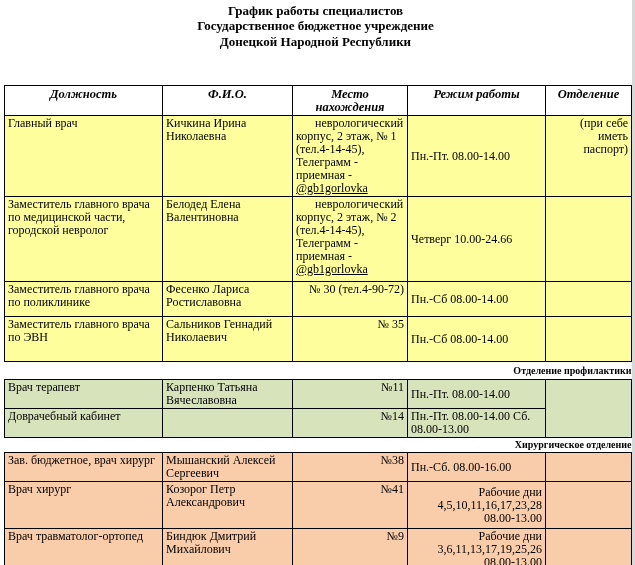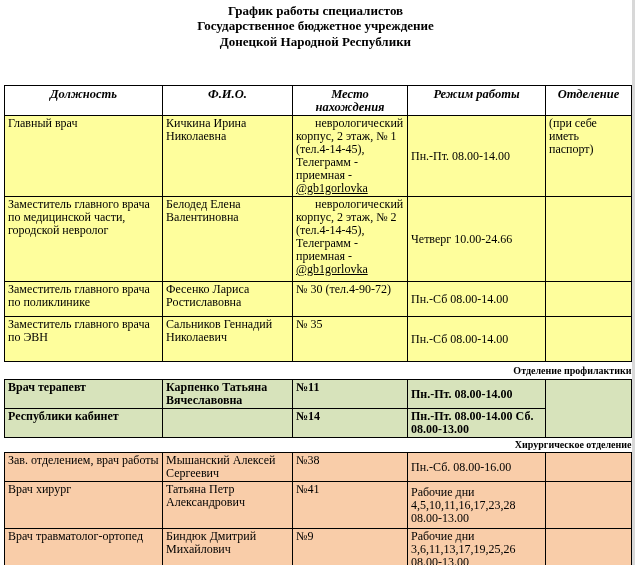--- a/index.html
+++ b/index.html
@@ -8,28 +8,28 @@
   .edge-strip{position:absolute;right:0;top:0;width:3px;height:565px;background:#d8d8d8;}
   .titles{position:absolute;top:3px;left:0;width:631px;text-align:center;
           font-weight:bold;font-size:13px;line-height:15.4px;}
   table.sched{position:absolute;left:4px;top:85px;width:627px;border-collapse:collapse;
           table-layout:fixed;font-size:12px;line-height:13px;}
   table.sched td, table.sched th{border:1px solid #000;padding:1px 3px;vertical-align:top;
           overflow:hidden;word-wrap:break-word;}
   table.sched th{font-weight:bold;font-style:italic;text-align:center;font-size:12.5px;
           background:#ffffff;vertical-align:top;padding-top:2px;}
   .pre{white-space:pre-line;margin-left:19px;}
-  .center{text-align:left;}
+  .center{text-align:right;}
   .mid{vertical-align:middle !important;}
   .section-td{border-left:none !important;border-right:none !important;
           text-align:right;font-weight:bold;background:#ffffff;padding:0 !important;
           font-size:10px;line-height:14px;vertical-align:middle !important;}
   .tg-handle{display:block;text-decoration:underline;}
   .bg-admin td{background:var(--admin-bg);}
-  .bg-prev td{background:var(--prev-bg);font-weight:bold;}
+  .bg-prev td{background:var(--prev-bg);}
   .bg-surg td{background:var(--surg-bg);}
 </style>
 </head>
 <body>
 
 <div class="page">
   <div class="edge-strip"></div>
 
   <div class="titles">
     <div>График работы специалистов</div>
@@ -109,42 +109,42 @@
 
     <tr class="bg-prev" style="height:28px">
       <td>Врач терапевт</td>
       <td>Карпенко Татьяна Вячеславовна</td>
       <td class="center">№11</td>
       <td class="mid">Пн.-Пт. 08.00-14.00</td>
       <td class="center" rowspan="2"></td>
     </tr>
 
     <tr class="bg-prev" style="height:29px">
-      <td>Республики кабинет</td>
+      <td>Доврачебный кабинет</td>
       <td></td>
       <td class="center">№14</td>
       <td class="mid pre">Пн.-Пт.  08.00-14.00 Сб.
 08.00-13.00</td>
     </tr>
 
     <tr style="height:15px">
       <td class="section-td" colspan="5">Хирургическое отделение</td>
     </tr>
 
     <tr class="bg-surg" style="height:28px">
-      <td>Зав. отделением, врач работы</td>
+      <td>Зав. бюджетное, врач хирург</td>
       <td>Мышанский Алексей Сергеевич</td>
       <td class="center">№38</td>
       <td class="mid">Пн.-Сб. 08.00-16.00</td>
       <td class="center"></td>
     </tr>
 
     <tr class="bg-surg" style="height:47px">
       <td>Врач хирург</td>
-      <td>Татьяна Петр Александрович</td>
+      <td>Козорог Петр Александрович</td>
       <td class="center">№41</td>
       <td class="mid pre center">Рабочие дни
 4,5,10,11,16,17,23,28
 08.00-13.00</td>
       <td class="center"></td>
     </tr>
 
     <tr class="bg-surg" style="height:40px">
       <td>Врач травматолог-ортопед</td>
       <td>Биндюк Дмитрий Михайлович</td>

